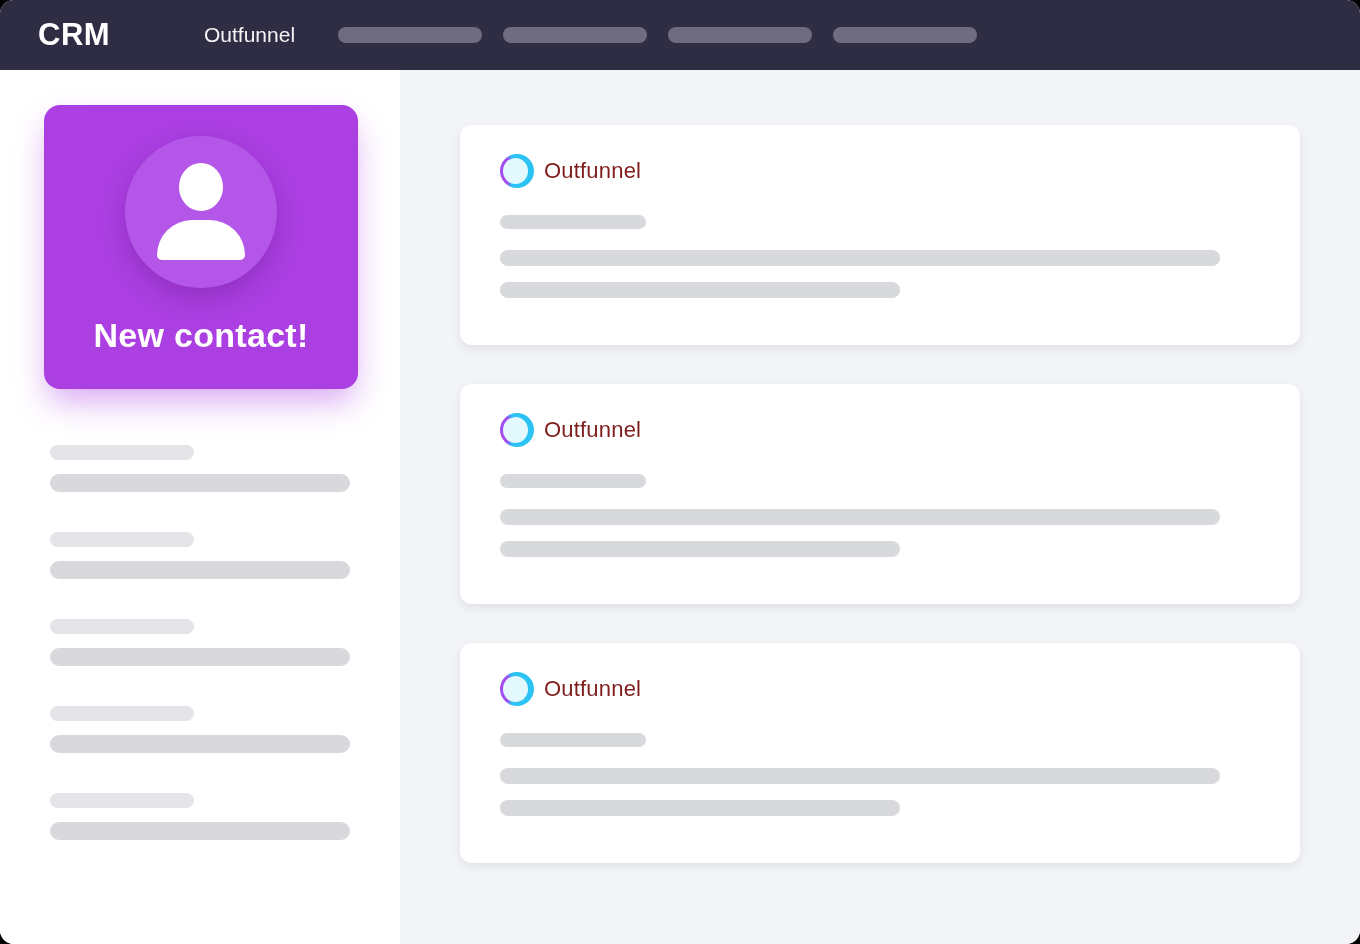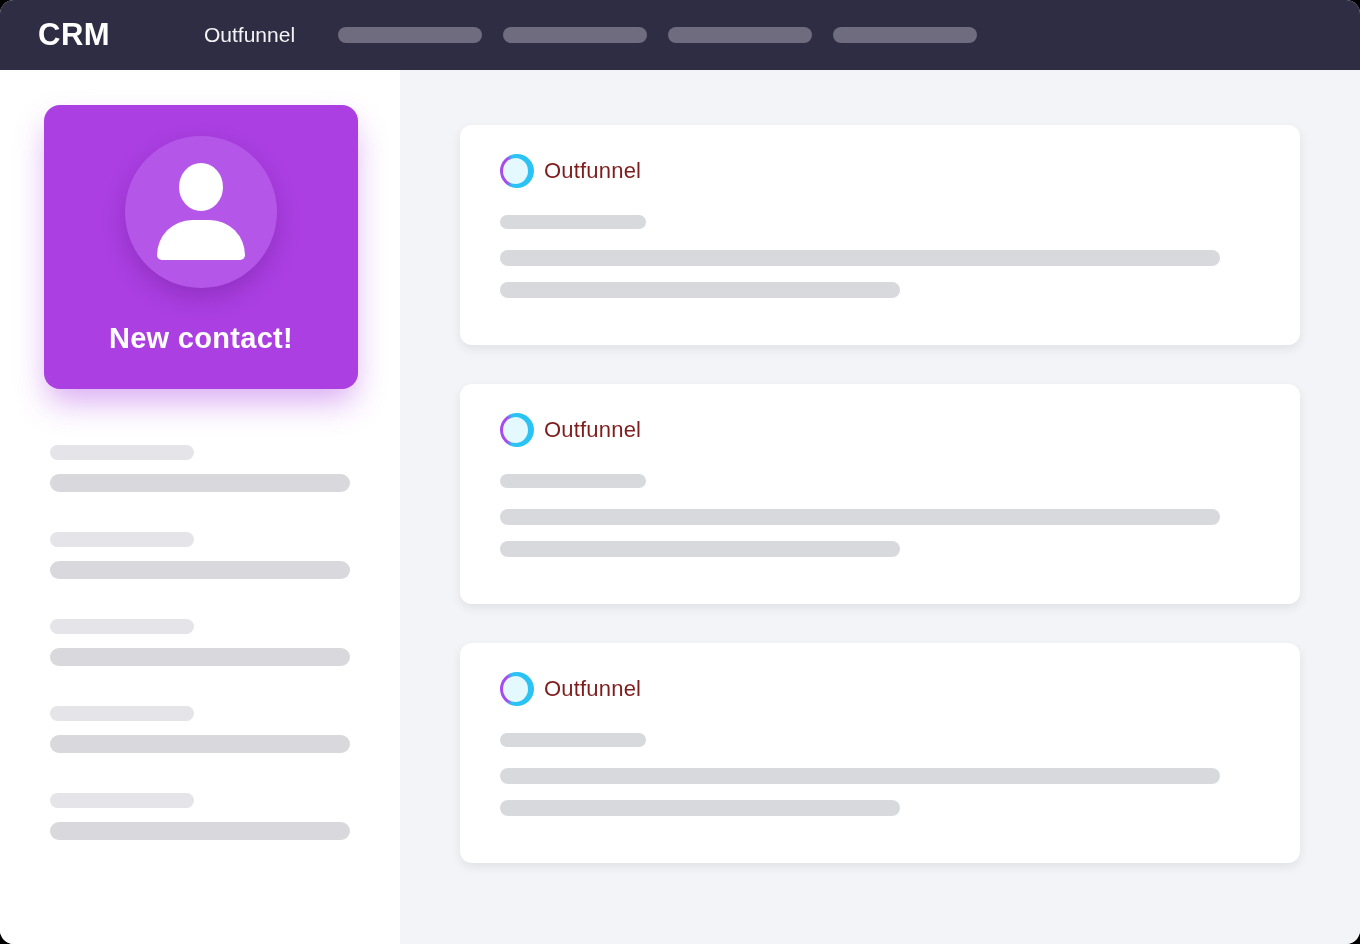--- a/index.html
+++ b/index.html
@@ -23,21 +23,21 @@
                  background:#ab3fe2; box-shadow:0 16px 32px -4px rgba(171,63,226,.45); cursor:pointer; }
   .avatar-circle { position:absolute; left:50%; top:31px; transform:translateX(-50%);
                    width:152px; height:152px; border-radius:50%; background:#b457e8;
                    box-shadow:0 10px 22px rgba(82,16,116,.28); }
   .person-head { position:absolute; left:50%; top:27px; transform:translateX(-50%);
                  width:44px; height:48px; border-radius:50%; background:#ffffff; }
   .person-body { position:absolute; left:50%; bottom:28px; transform:translateX(-50%);
                  width:88px; height:40px; background:#ffffff;
                  border-radius:44px 44px 6px 6px; }
   .new-contact-label { position:absolute; left:0; bottom:34px; width:100%; text-align:center;
-                       color:#ffffff; font-size:29px; font-weight:800; letter-spacing:.3px; }
+                       color:#ffffff; font-size:34px; font-weight:800; letter-spacing:.3px; }
 
   
   .side-skeletons { position:absolute; left:50px; top:375px; }
   .skel-group { margin-bottom:40px; }
   .skel-short { width:144px; height:15px; border-radius:7.5px; background:#e4e4e9; }
   .skel-long  { width:300px; height:18px; border-radius:9px;  background:#d8d8dd; margin-top:14px; }
 
   
   .app-card { width:840px; height:220px; background:#ffffff; border-radius:12px;
               box-shadow:0 4px 10px rgba(40,40,70,.09); margin-bottom:39px;

